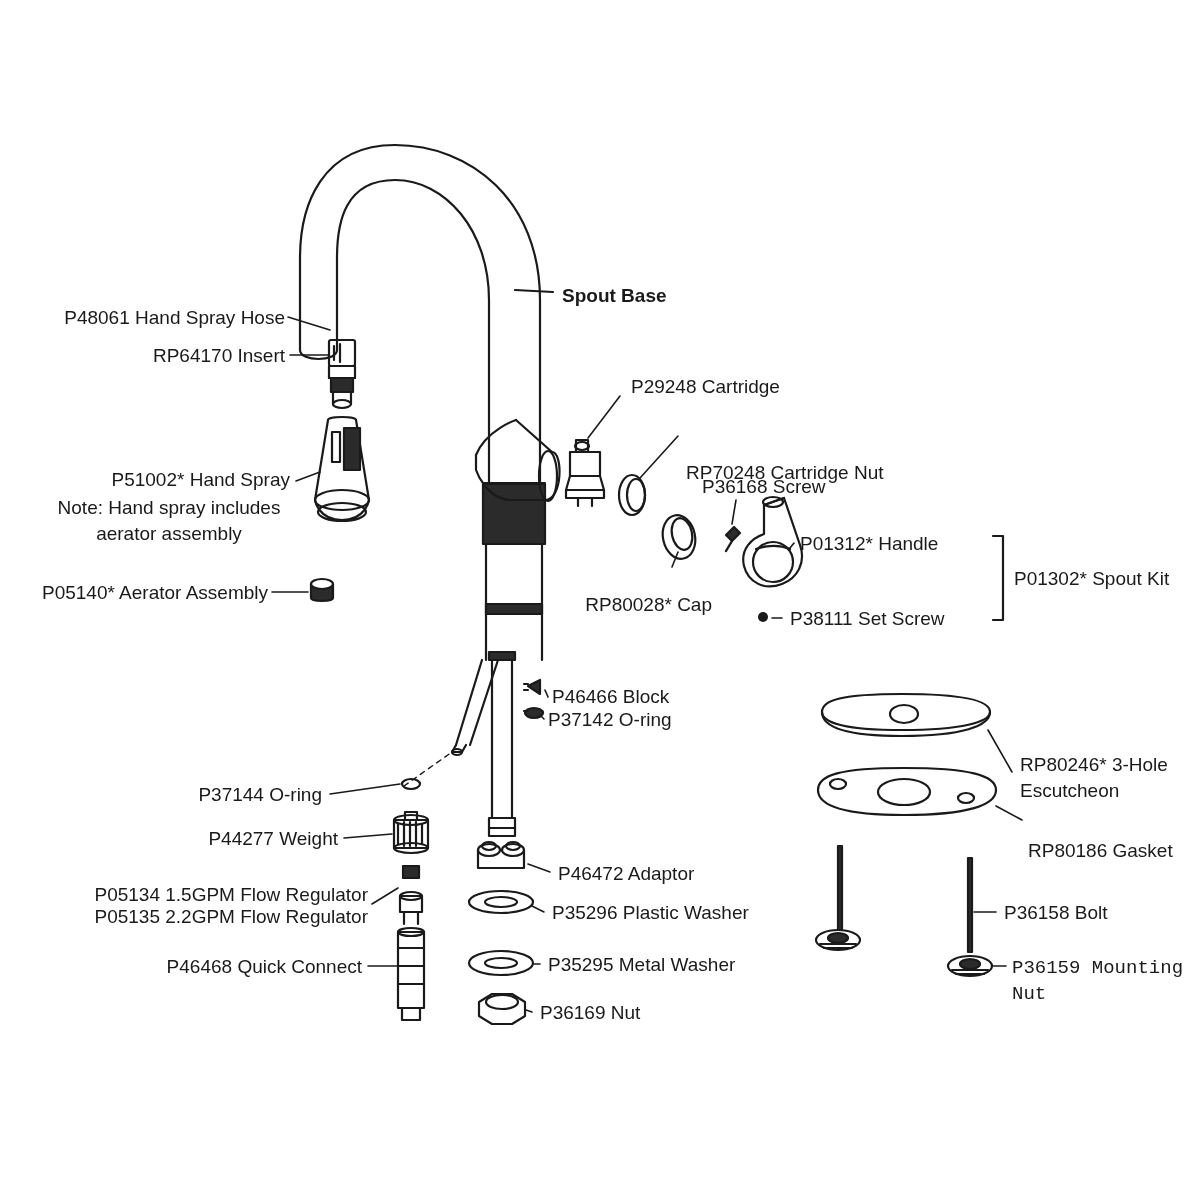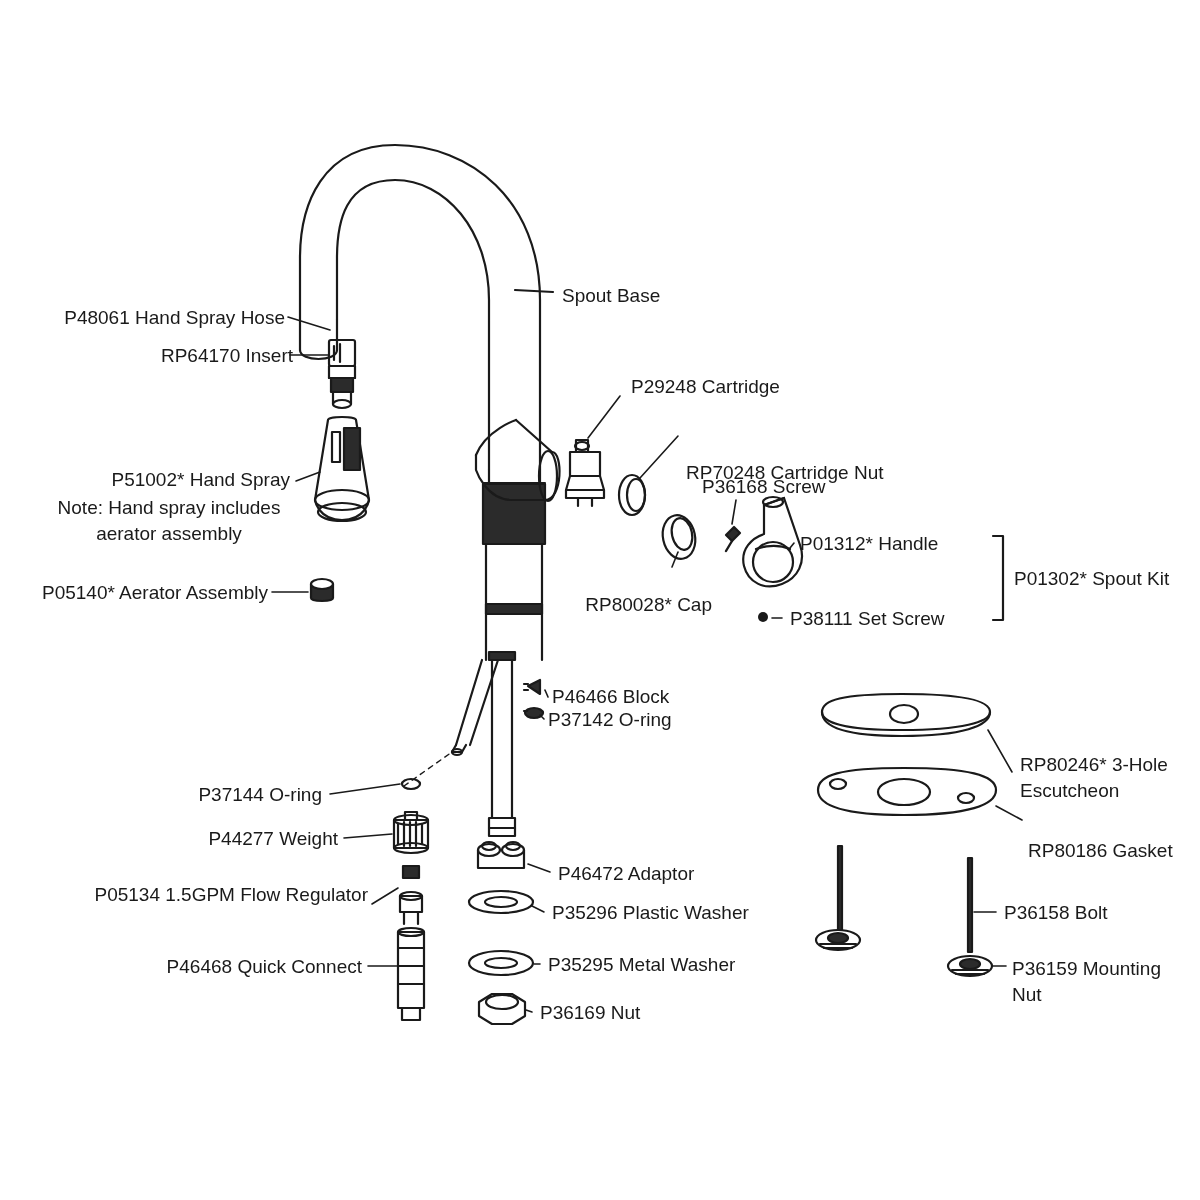--- a/index.html
+++ b/index.html
@@ -211,23 +211,23 @@
       <path d="M1022,820 L996,806" stroke-width="1.6"></path>
       <path d="M996,912 L974,912" stroke-width="1.6"></path>
       <path d="M1006,966 L992,966" stroke-width="1.6"></path>
 
       <path d="M404,786 L452,752" stroke-width="1.4" stroke-dasharray="5,5"></path>
     </g>
   </svg>
 
   <div class="lbl right" style="left:40px; top:305px; width:245px;">P48061 Hand Spray Hose</div>
 
-  <div class="lbl right" style="left:48px; top:343px; width:245px;">RP64170 Insert</div>
-
-  <div class="lbl" style="left:562px; top:283px;">Spout Base</div>
+  <div class="lbl right" style="left:40px; top:343px; width:245px;">RP64170 Insert</div>
+
+  <div class="lbl" style="left:562px; top:283px;font-weight:bold;">Spout Base</div>
 
   <div class="lbl right" style="left:40px; top:467px; width:250px;">P51002* Hand Spray</div>
 
   <div class="lbl multi" style="left:44px; top:495px; width:250px; text-align:center;">Note: Hand spray includes
 aerator assembly</div>
 
   <div class="lbl right" style="left:6px; top:580px; width:262px;">P05140* Aerator Assembly</div>
 
   <div class="lbl" style="left:631px; top:374px;">P29248 Cartridge</div>
 
@@ -246,34 +246,35 @@
   <div class="lbl" style="left:552px; top:684px;">P46466 Block</div>
 
   <div class="lbl" style="left:548px; top:707px;">P37142 O-ring</div>
 
   <div class="lbl right" style="left:60px; top:782px; width:262px;">P37144 O-ring</div>
 
   <div class="lbl right" style="left:60px; top:826px; width:278px;">P44277 Weight</div>
 
   <div class="lbl right" style="left:40px; top:882px; width:328px;">P05134 1.5GPM Flow Regulator</div>
 
+  <div class="lbl right" style="left:40px; top:904px; width:328px;">P05135 2.2GPM Flow Regulator</div>
 
   <div class="lbl right" style="left:60px; top:954px; width:302px;">P46468 Quick Connect</div>
 
   <div class="lbl" style="left:558px; top:861px;">P46472 Adaptor</div>
 
   <div class="lbl" style="left:552px; top:900px;">P35296 Plastic Washer</div>
 
   <div class="lbl" style="left:548px; top:952px;">P35295 Metal Washer</div>
 
   <div class="lbl" style="left:540px; top:1000px;">P36169 Nut</div>
 
   <div class="lbl multi" style="left:1020px; top:752px; width:170px;">RP80246* 3-Hole
 Escutcheon</div>
 
   <div class="lbl" style="left:1028px; top:838px;">RP80186 Gasket</div>
 
   <div class="lbl" style="left:1004px; top:900px;">P36158 Bolt</div>
 
-  <div class="lbl multi" style="left:1012px; top:956px; width:180px;">P36159 Mounting
+  <div class="lbl multi" style="left:1012px; top:956px; width:180px;font-family:Liberation Mono, monospace;">P36159 Mounting
 Nut</div>
 
 </div>
 
 </body></html>

